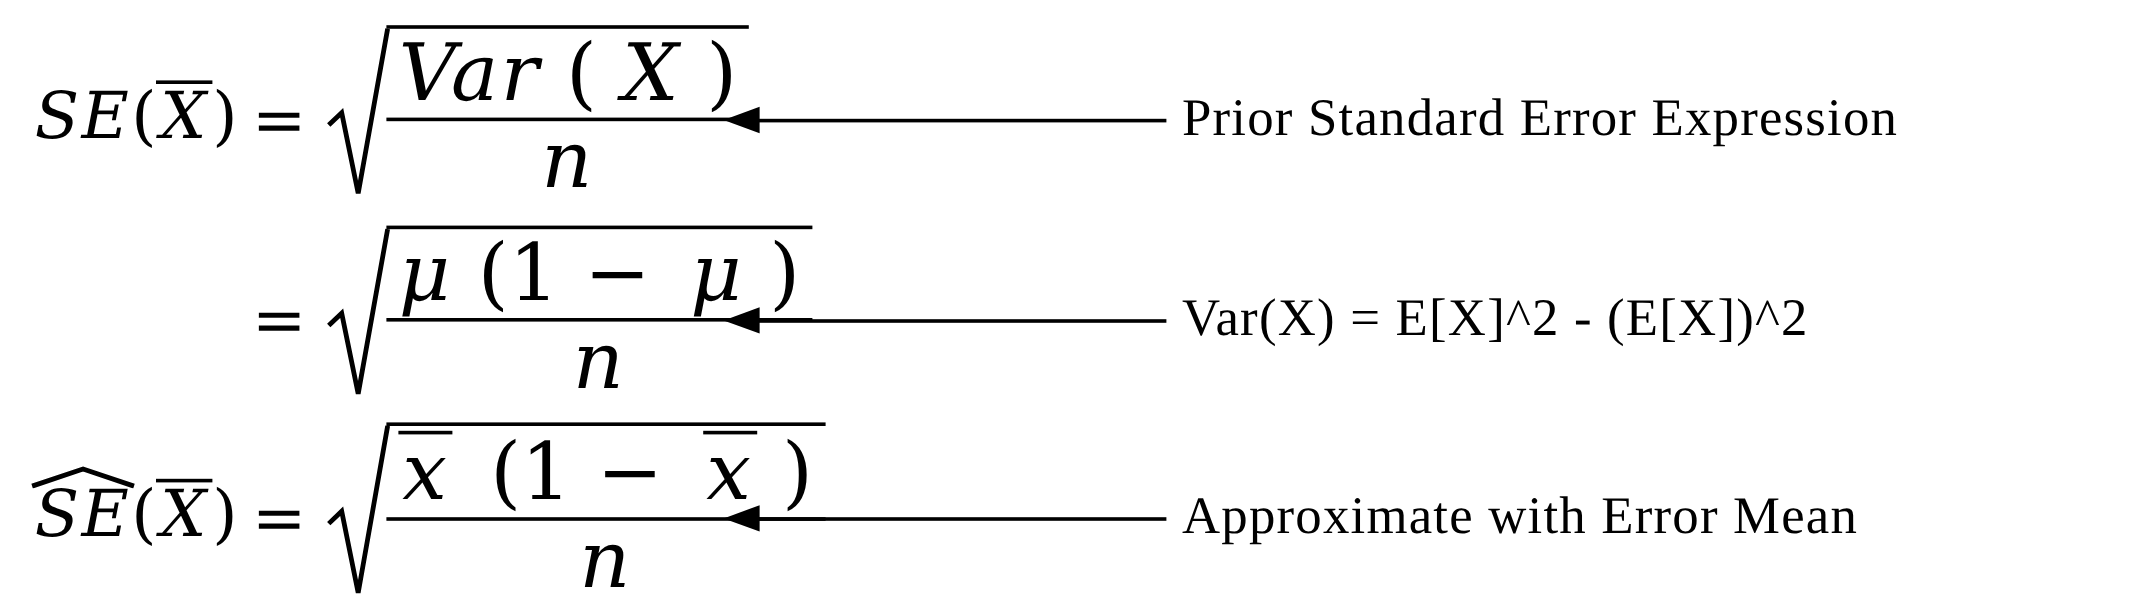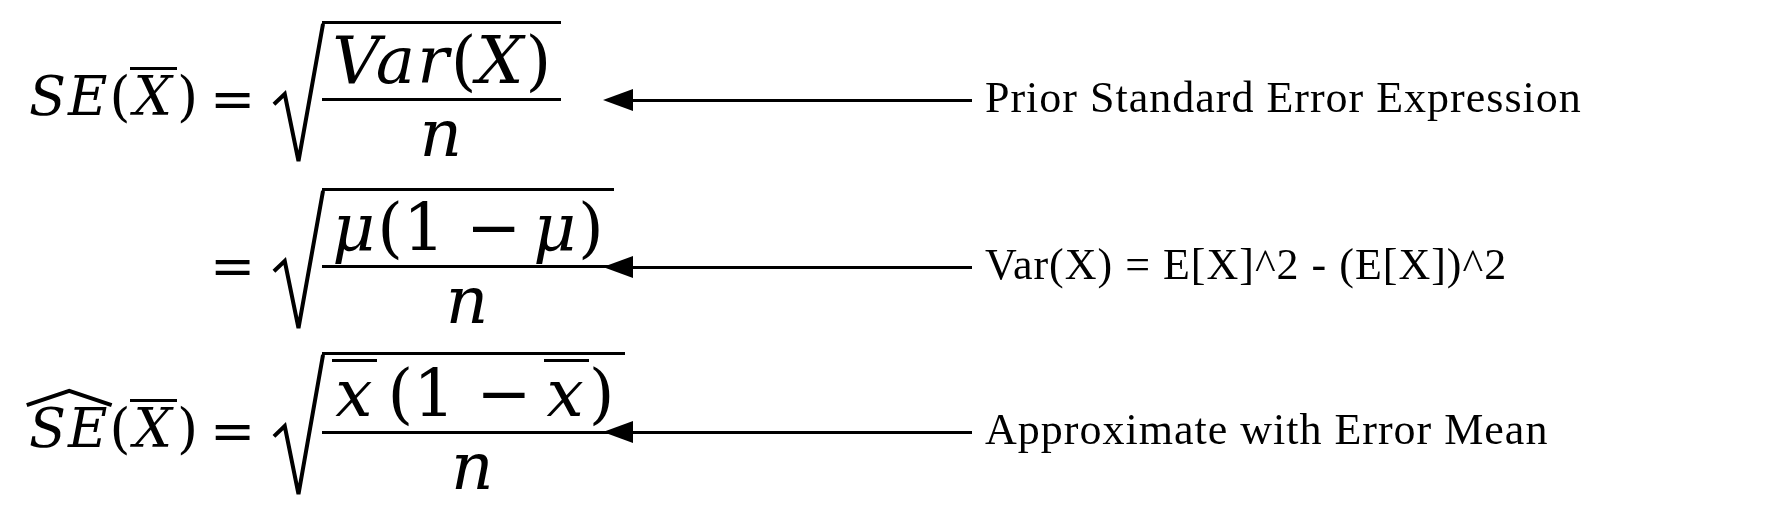--- a/index.html
+++ b/index.html
@@ -39,21 +39,21 @@
   
   .sqrt{ display:inline-flex; align-items:stretch; transform:translateY(-6px); }
   .surd{ width:54px; flex:0 0 54px; align-self:stretch; margin-right:-3px; }
   .radicand{
     display:flex; flex-direction:column;
     border-top:3.5px solid #000;
   }
   .num{
     display:flex; justify-content:center; align-items:baseline;
     border-bottom:3.5px solid #000;
-    padding:4px 10px 4px 10px; white-space:nowrap;
+    padding:4px 10px 4px 10px; white-space:nowrap;gap:21px;
   }
   .den{ display:block; text-align:center; padding-top:0; }
   .r2 .nc{ margin-left:12px; }
   .r3 .nb{ margin-left:10px; }
   .r3 .ncw{ margin-left:12px; }
 
   
   .ahead{
     position:absolute; left:591px; top:-11px; width:0; height:0;
     border-right:30px solid #000;

